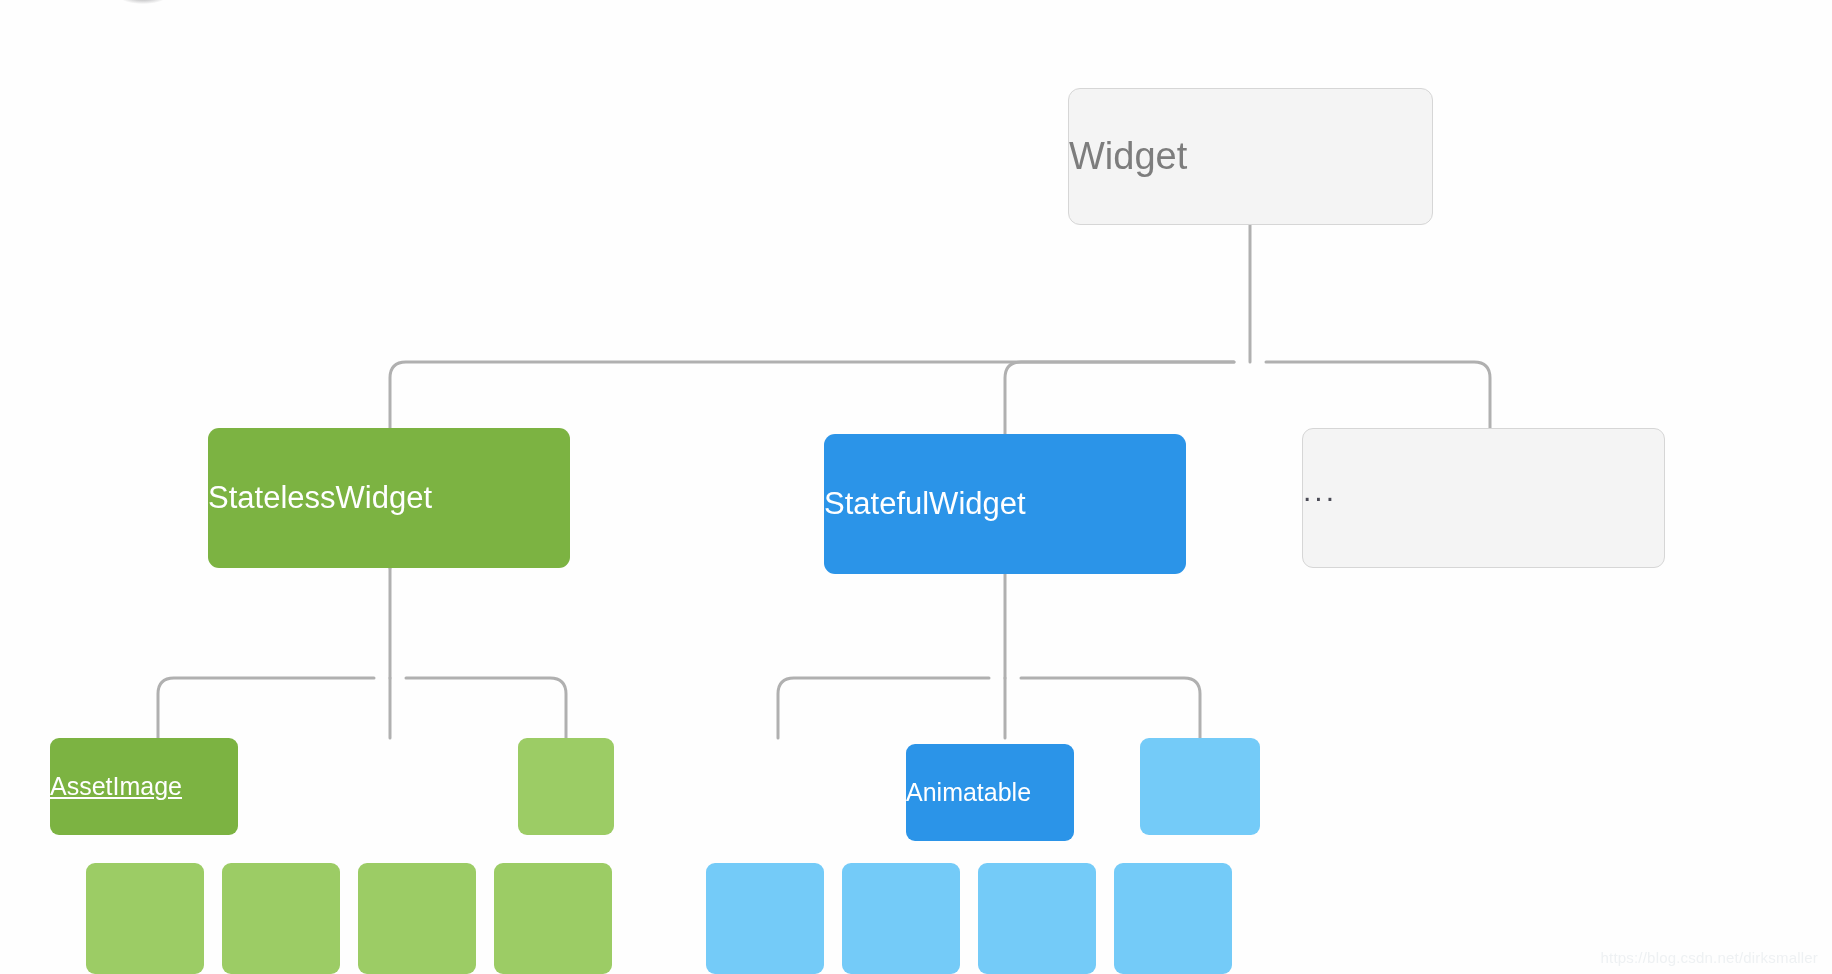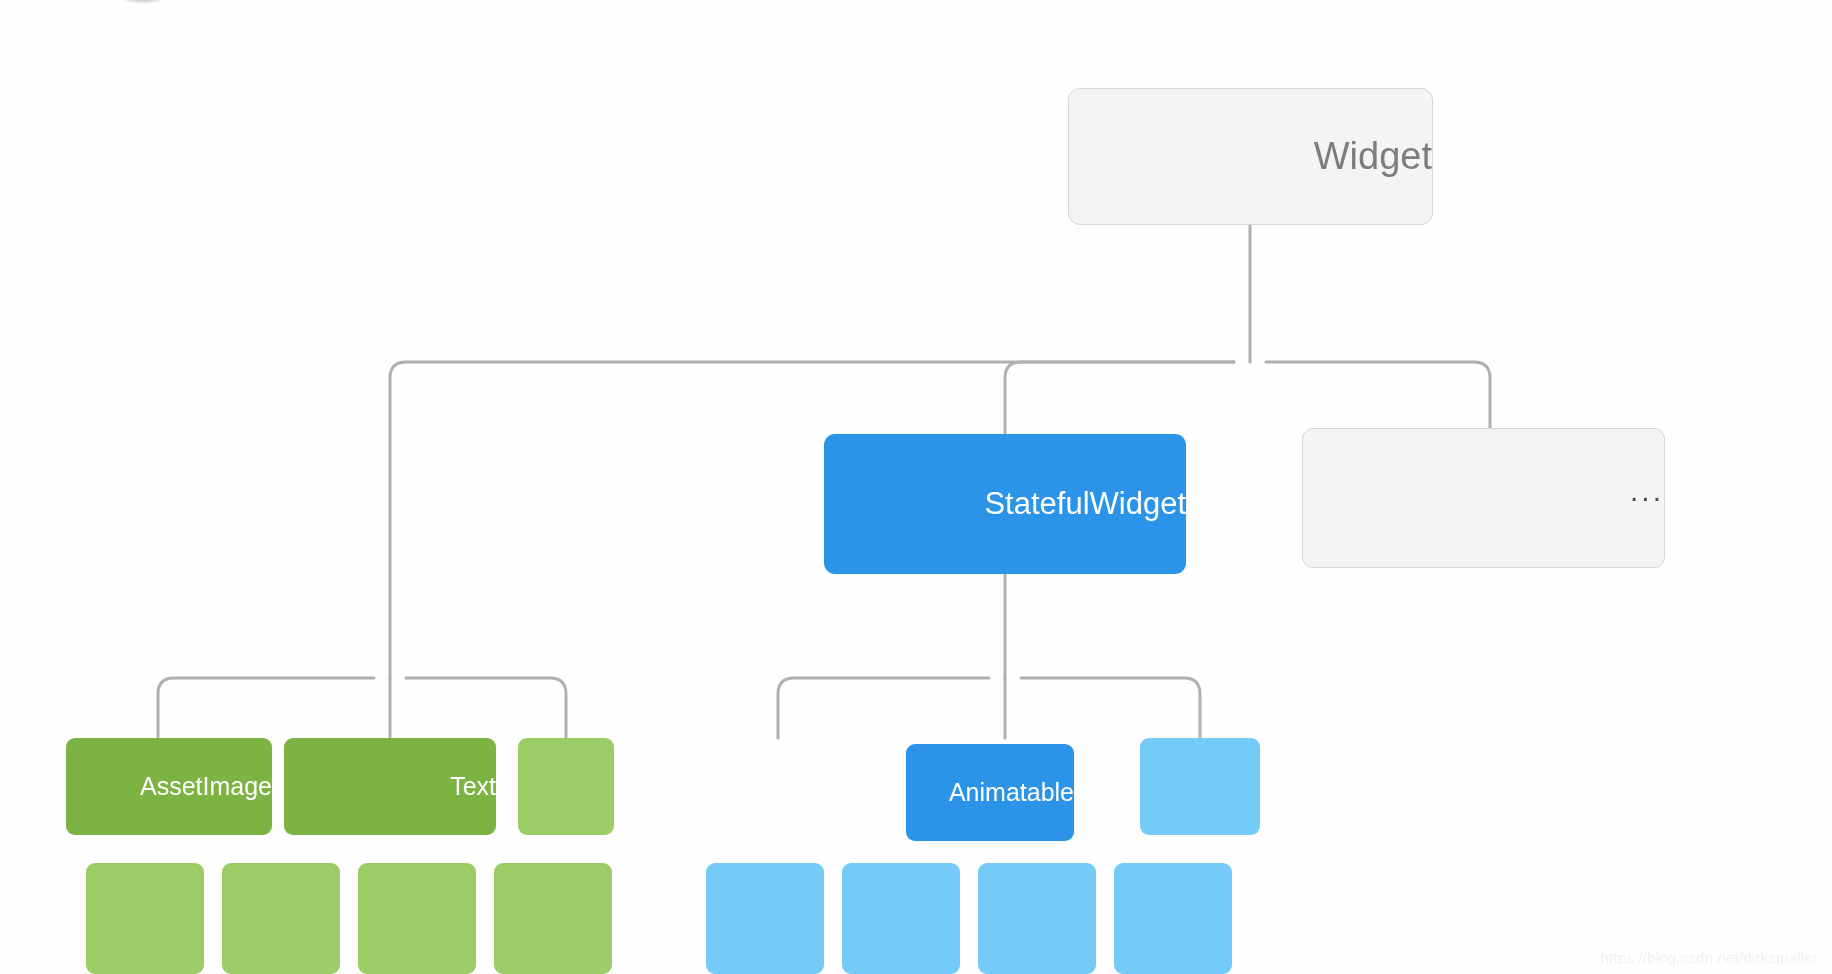--- a/index.html
+++ b/index.html
@@ -26,21 +26,21 @@
     width: 1832px;
     height: 974px;
     pointer-events: none;
   }
 
   .node {
     position: absolute;
     box-sizing: border-box;
     display: flex;
     align-items: center;
-    justify-content: flex-end;
+    justify-content: flex-start;
     border-radius: 10px;
     text-align: center;
     line-height: 1.15;
   }
 
   
   .node.neutral {
     background: #f4f4f4;
     border: 1px solid #d6d6d6;
     color: #7d7d7d;
@@ -130,36 +130,36 @@
       <path d="M 778 738 L 778 694 Q 778 678 794 678 L 989 678"></path>
       <path d="M 1005 678 L 1005 738"></path>
       <path d="M 1021 678 L 1184 678 Q 1200 678 1200 694 L 1200 738"></path>
     </g>
   </svg>
 
   <div class="node neutral root" style="left:1068px; top:88px; width:365px; height:137px;">
     <span>Widget</span>
   </div>
 
+  <div class="node green level2" style="left:208px; top:428px; width:362px; height:140px;">
+    <span>StatelessWidget</span>
+  </div>
 
   <div class="node blue level2" style="left:824px; top:428px; width:362px; height:140px;">
     <span>StatefulWidget</span>
   </div>
 
   <div class="node neutral ellipsis level2" style="left:1302px; top:428px; width:363px; height:140px;">
     <span>...</span>
   </div>
 
-  <div class="node green level3" style="left:66px; top:738px; width:206px; height:97px;">
+  <div class="node green level3" style="left:50px; top:738px; width:188px; height:97px;text-decoration:underline;">
     <span>AssetImage</span>
   </div>
 
-  <div class="node green level3" style="left:284px; top:738px; width:212px; height:97px;">
-    <span>Text</span>
-  </div>
 
   <div class="node green-light level3" style="left:518px; top:738px; width:96px; height:97px;">
     <span></span>
   </div>
 
 
   <div class="node blue level3" style="left:906px; top:738px; width:168px; height:97px;">
     <span>Animatable</span>
   </div>
 

